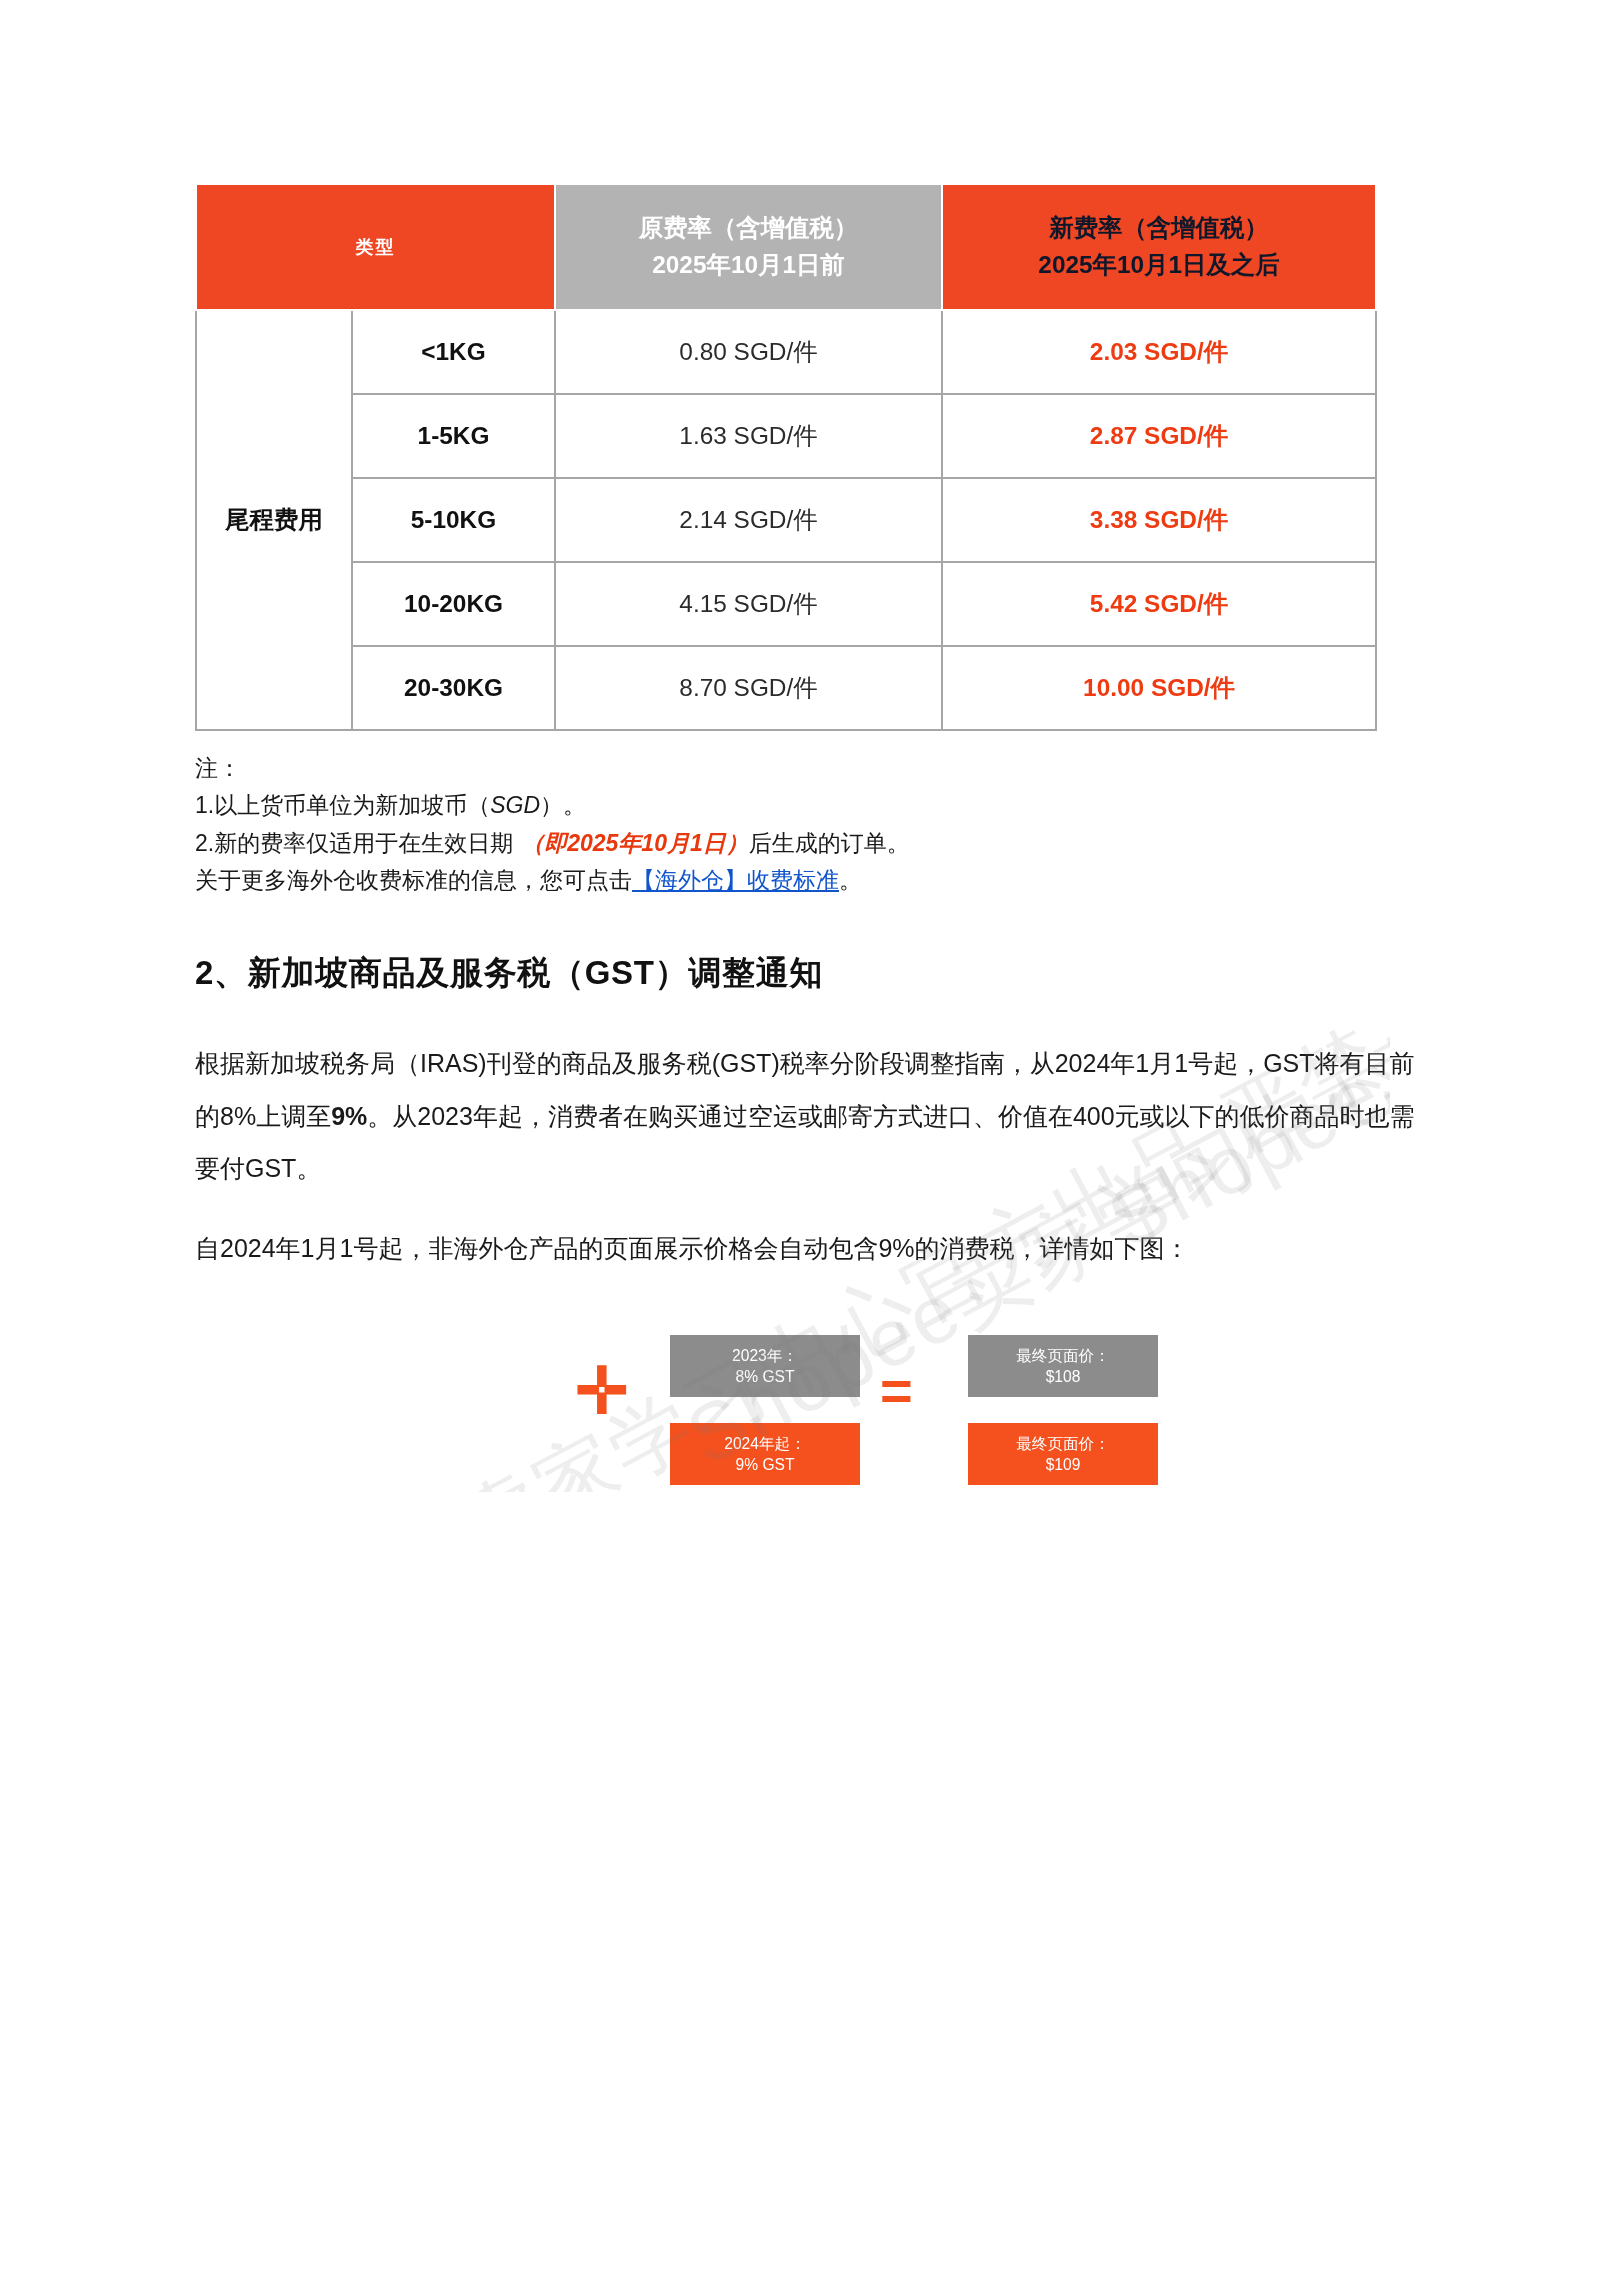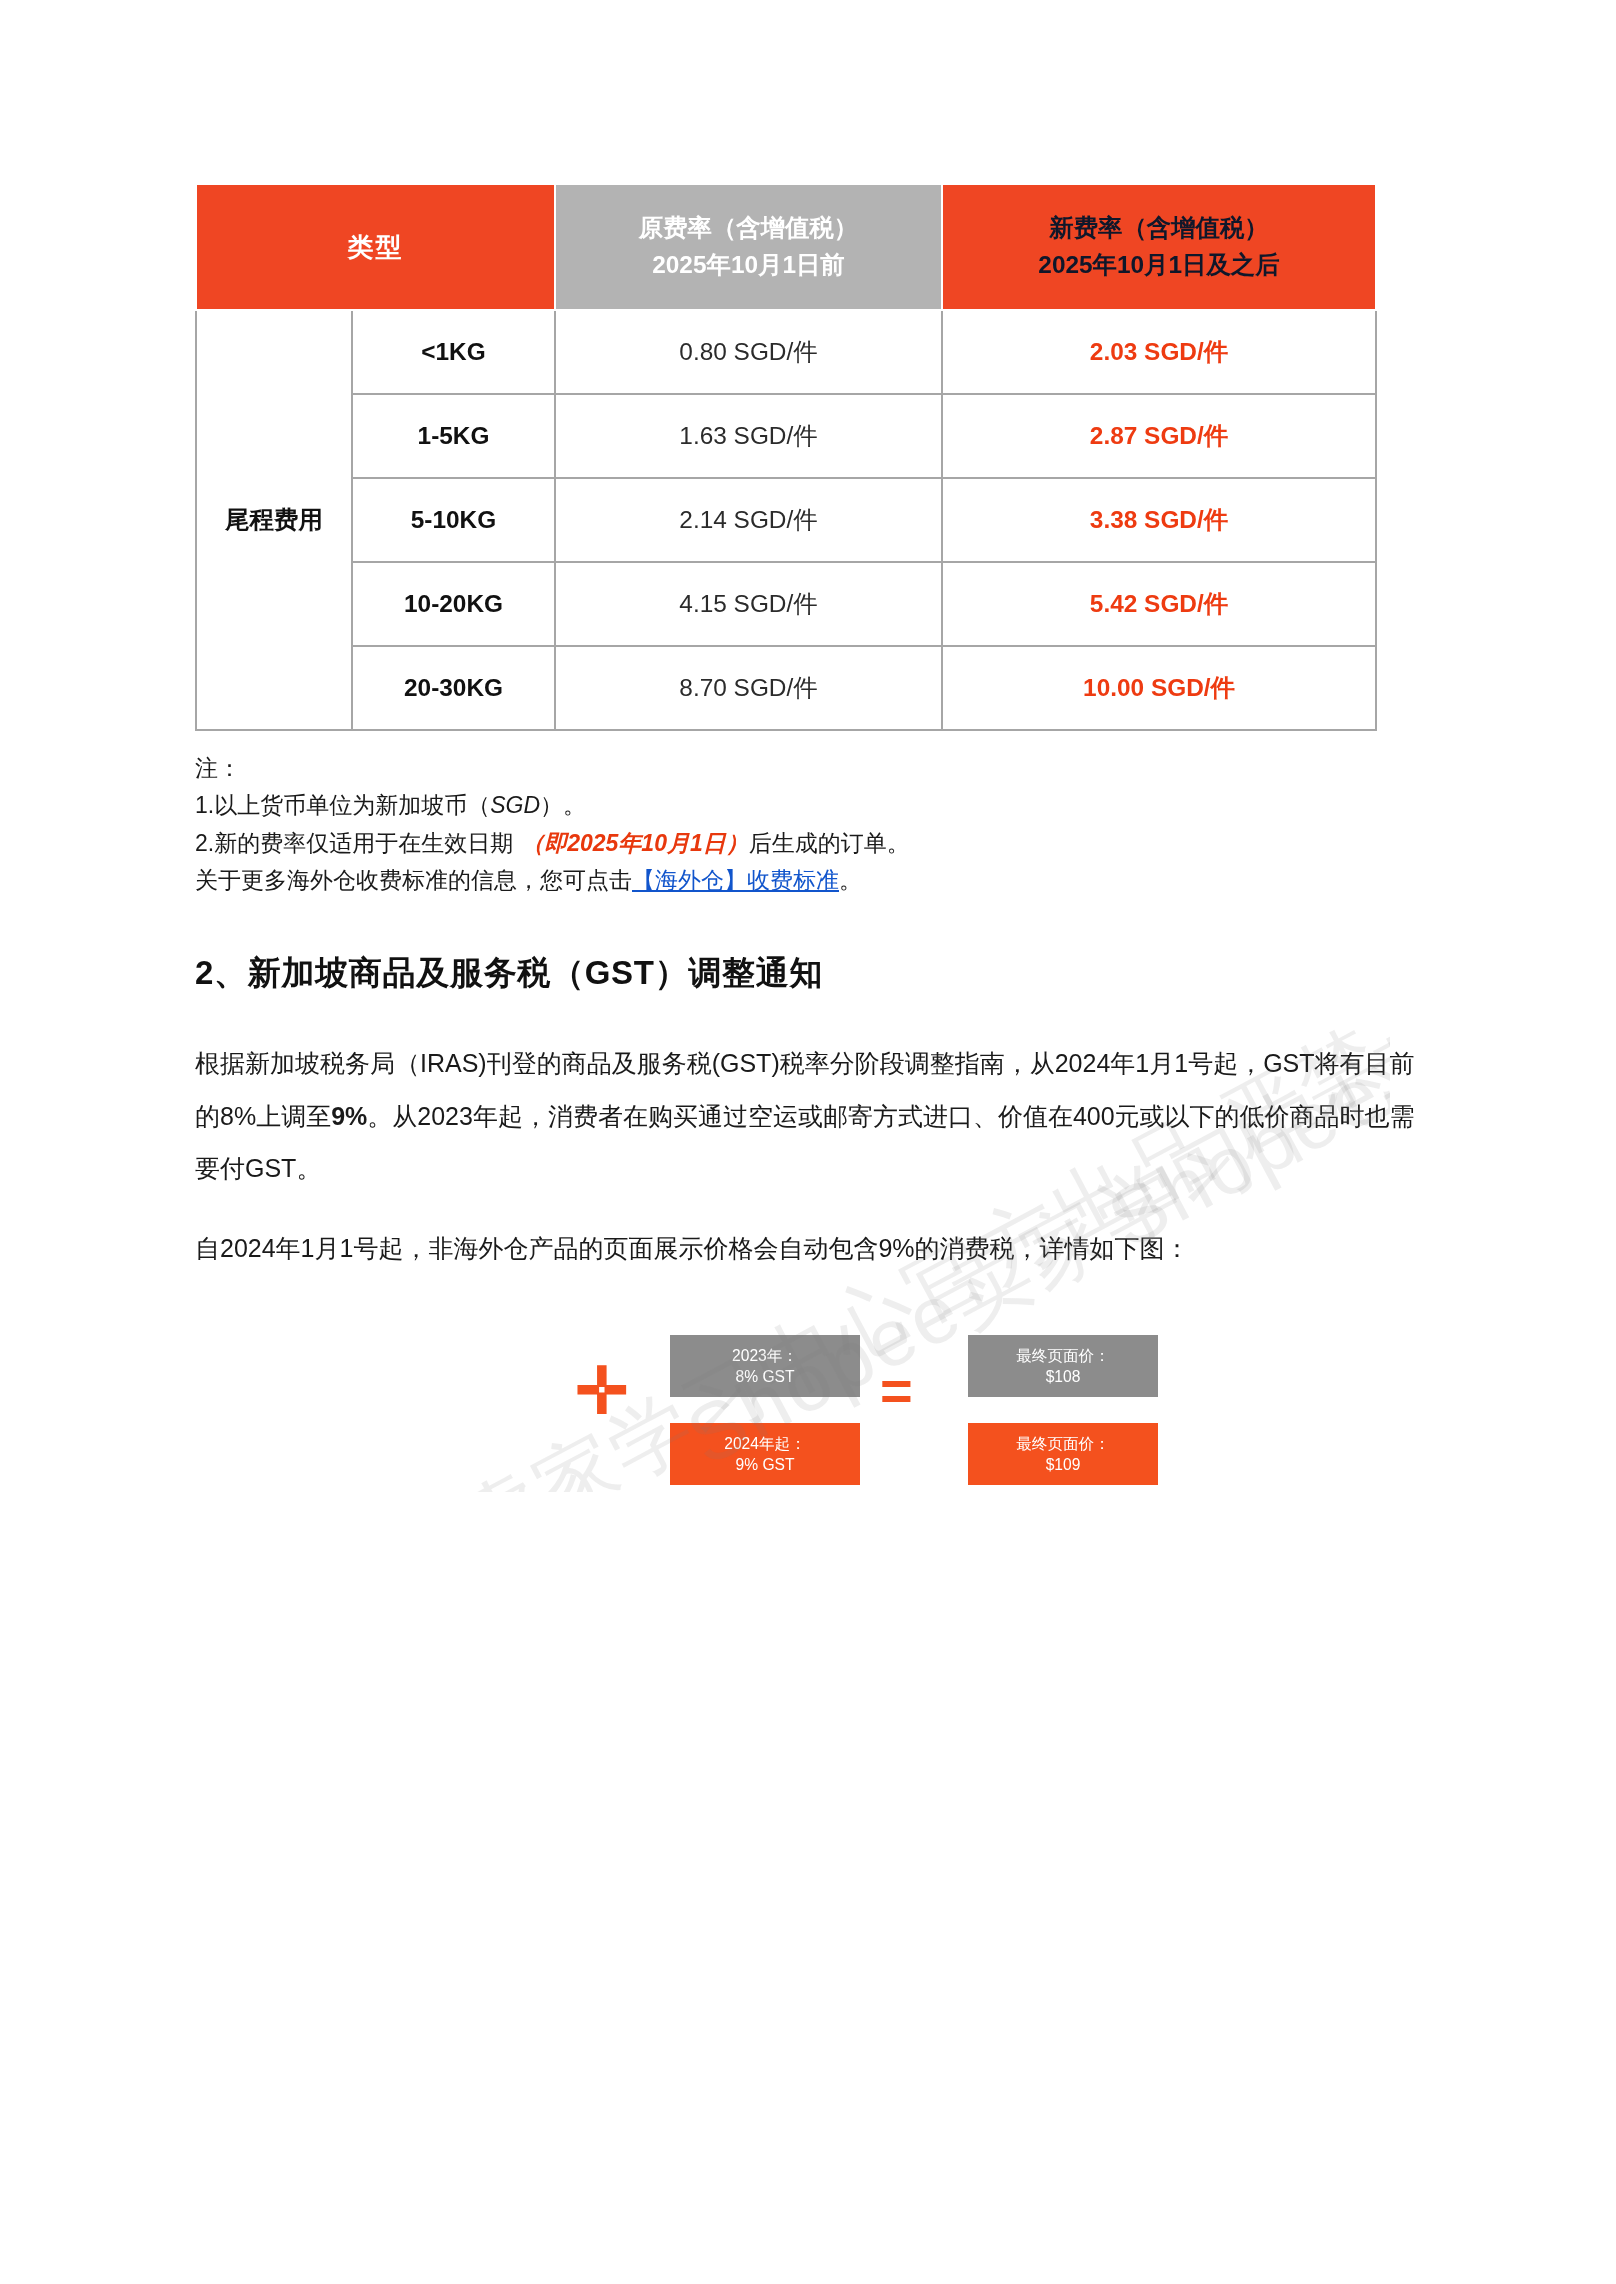--- a/index.html
+++ b/index.html
@@ -59,21 +59,21 @@
     z-index: 2;
   }
   table.fee-table td, table.fee-table th {
     border: 2px solid #ffffff;
     text-align: center;
     vertical-align: middle;
   }
   .th-type {
     background: #ef4623;
     color: #ffffff;
-    font-size: 26px;
+    font-size: 18px;
     font-weight: bold;
     height: 122px;
     letter-spacing: 2px;
   }
   .th-old {
     background: #b3b3b3;
     color: #ffffff;
     font-size: 24.4px;
     font-weight: bold;
     line-height: 1.5;

